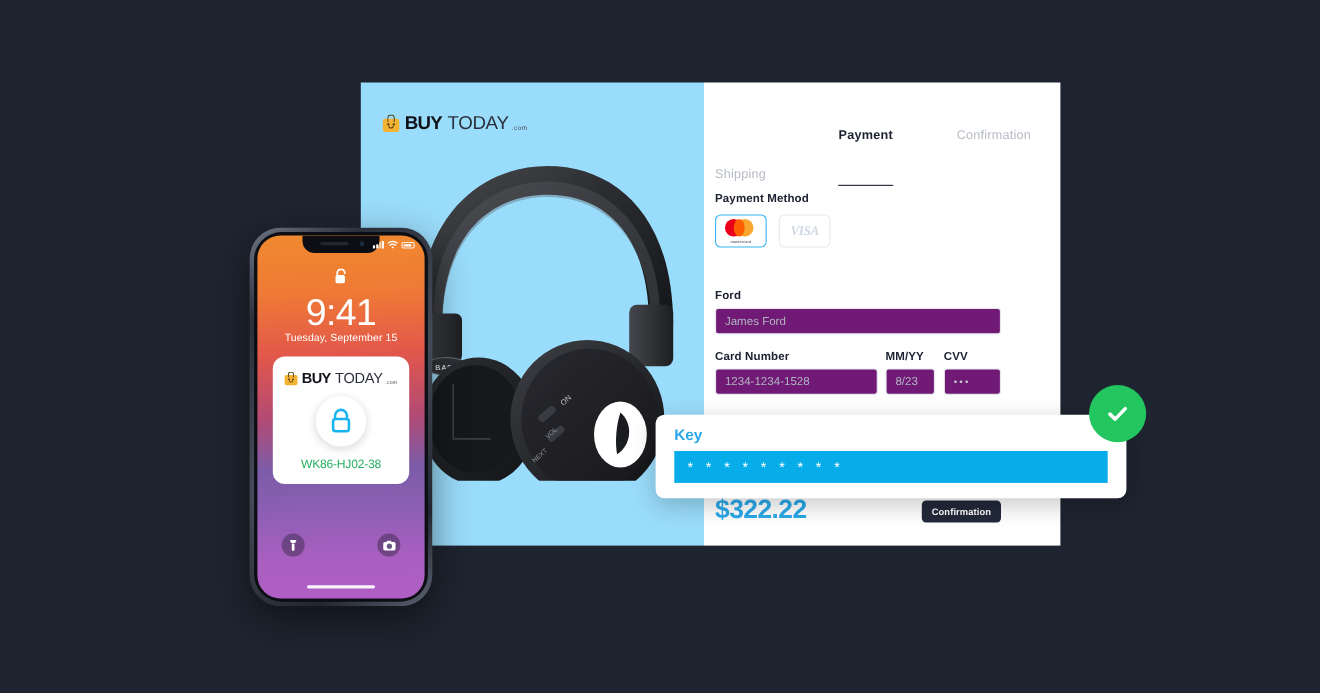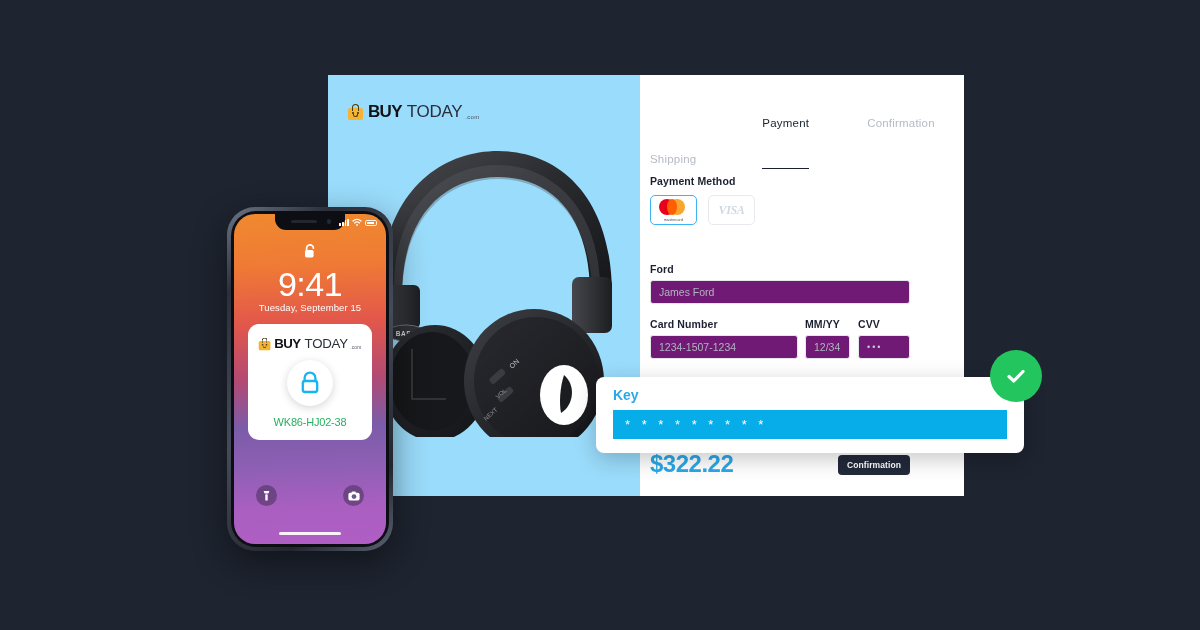--- a/index.html
+++ b/index.html
@@ -31,21 +31,21 @@
 
   .pane-logo { position:absolute; left:20px; top:27px; }
 
   
   .headphones { position:absolute; left:22px; top:62px; width:290px; height:300px; }
 
   
   .tabs { position:absolute; top:42px; left:10px; width:304px; display:flex; }
   .tab { font-size:11.5px; color:#b5bac4; letter-spacing:0.2px; padding-bottom:4px; }
   .tab.t1 { margin-left:0;margin-top:36px; }
-  .tab.t2 { margin-left:66px; color:#1b2130; font-weight:normal; border-bottom:1.6px solid #1b2130; }
+  .tab.t2 { margin-left:66px; color:#1b2130; font-weight:bold; border-bottom:1.6px solid #1b2130; }
   .tab.t3 { margin-left:58px; }
 
   .section-label { position:absolute; font-size:10.5px; font-weight:bold; color:#1b2130; letter-spacing:0.1px; }
   .lbl-paymethod { left:10px; top:100px; }
   .lbl-name { left:10px; top:188px; }
   .lbl-cardnum { left:10px; top:243px;text-align:center; }
   .lbl-mmyy { left:165px; top:243px; }
   .lbl-cvv { left:218px; top:243px; }
 
   .cards { position:absolute; left:10px; top:120px; display:flex; gap:11px; }
@@ -227,22 +227,22 @@
         </div>
       </div>
 
       <div class="section-label lbl-name">Ford</div>
       <div class="field f-name">James Ford</div>
 
       <div class="section-label lbl-cardnum">Card Number</div>
       <div class="section-label lbl-mmyy">MM/YY</div>
       <div class="section-label lbl-cvv">CVV</div>
 
-      <div class="field f-cardnum">1234-1507-1234</div>
-      <div class="field f-mmyy">12/34</div>
+      <div class="field f-cardnum">1234-1234-1528</div>
+      <div class="field f-mmyy">8/23</div>
       <div class="field f-cvv">
         <span>•••</span>
       </div>
 
       <div class="price">$322.22</div>
       <div class="confirm-btn">Confirmation</div>
     </div>
   </div>
 
   <div class="key-overlay">

